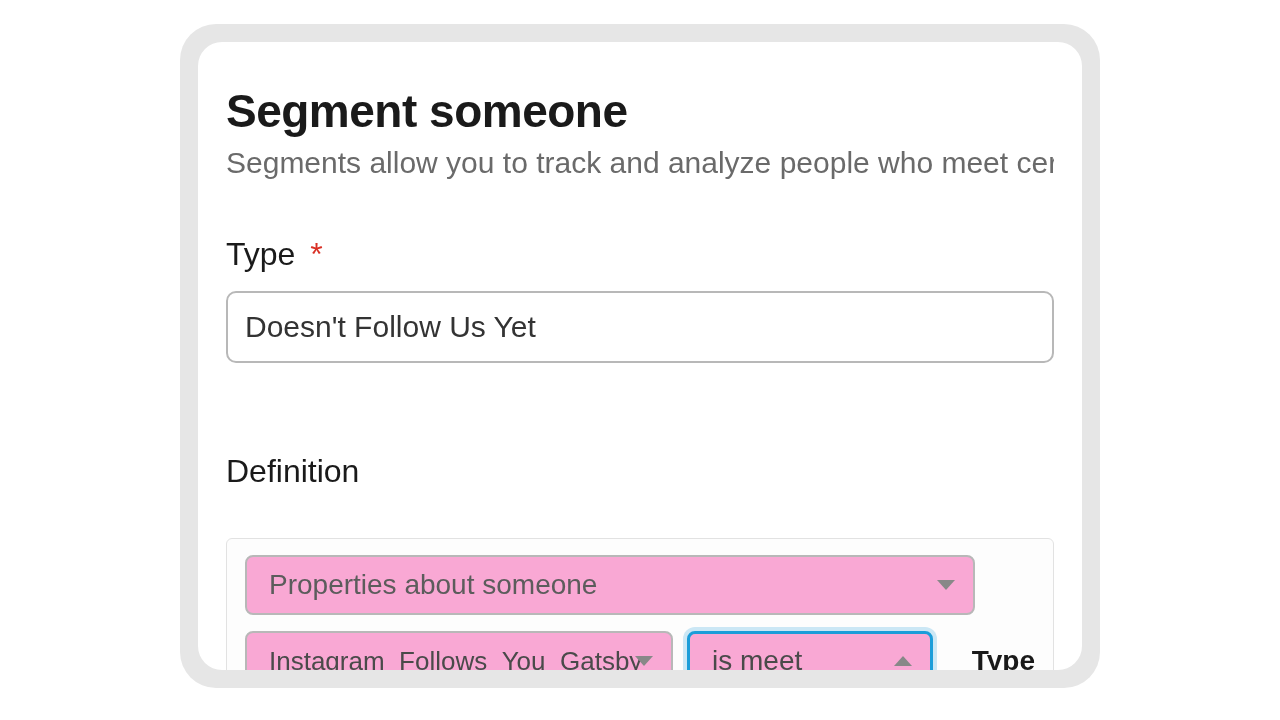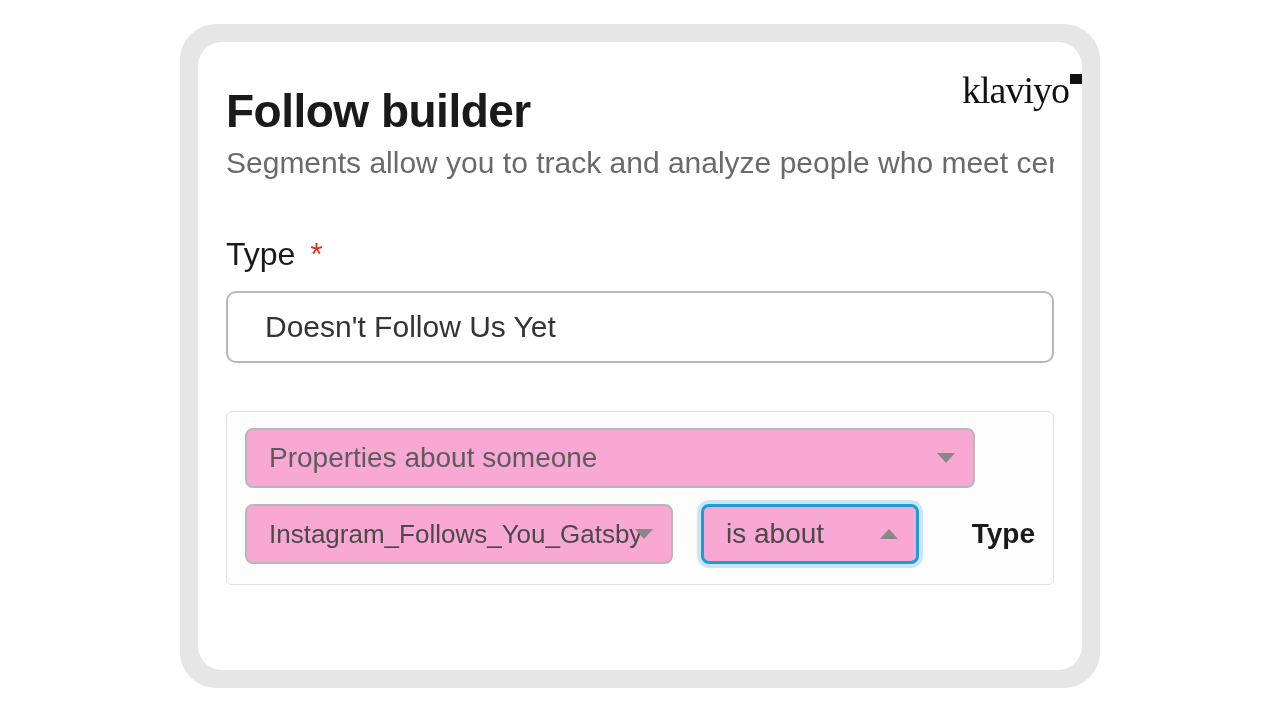--- a/index.html
+++ b/index.html
@@ -83,21 +83,21 @@
       margin-left: 6px;
     }
     .text-input {
       margin-top: 18px;
       width: 100%;
       height: 72px;
       border: 2px solid #b8b8b8;
       border-radius: 10px;
       font-size: 30px;
       color: #333;
-      padding: 0 37px;
+      padding: 0 17px;
       outline: none;
       font-family: inherit;
     }
     .def-heading {
       margin-top: 90px;
       font-size: 32px;
       color: #1a1a1a;
     }
     .rule-panel {
       margin-top: 48px;
@@ -117,21 +117,21 @@
       padding: 0 50px 0 22px;
       font-size: 28px;
       color: #5c5c5c;
       cursor: pointer;
     }
     .select.wide {
       width: 730px;
     }
     .row2 {
       display: flex;
-      gap: 28px;
+      gap: 14px;
       margin-top: 16px;
       align-items: center;
     }
     .select.property {
       width: 428px;
       color: #4a4a4a;
       font-size: 26px;
     }
     .select.condition {
       width: 322px;
@@ -163,49 +163,46 @@
       border-bottom: 10px solid #888;
     }
   </style>
 </head>
 <body>
 
 <div class="viewport-frame">
   <div class="viewport-inner">
     <div class="content">
 
-      <div class="logo">
-        <span>klaviyo</span>
-        <span class="logo-mark"></span>
-      </div>
-
-      <h1 class="page-title">Follow builder</h1>
+
+      <h1 class="page-title">Segment someone</h1>
       <div class="page-subtitle">Segments allow you to track and analyze people who meet certain criteria.</div>
 
       <div class="field-group">
         <div class="field-label">
           <span>Type</span>
           <span class="req">*</span>
         </div>
         <input type="text" class="text-input" value="Doesn't Follow Us Yet" style="">
       </div>
 
+      <div class="def-heading">Definition</div>
 
       <div class="rule-panel">
         <div class="select wide">
           <span>Properties about someone</span>
           <span class="caret down"></span>
         </div>
         <div class="row2">
           <div class="select property">
             <span>Instagram_Follows_You_Gatsby</span>
             <span class="caret down"></span>
           </div>
           <div class="select condition">
-            <span>is about</span>
+            <span>is meet</span>
             <span class="caret up"></span>
           </div>
           <div class="type-label">Type</div>
         </div>
       </div>
 
     </div>
   </div>
 </div>
 

